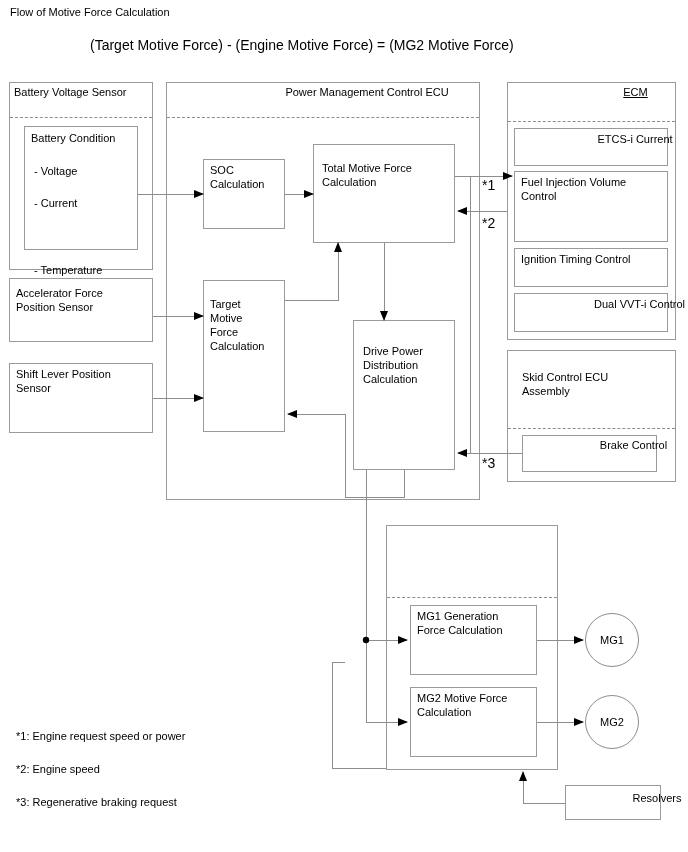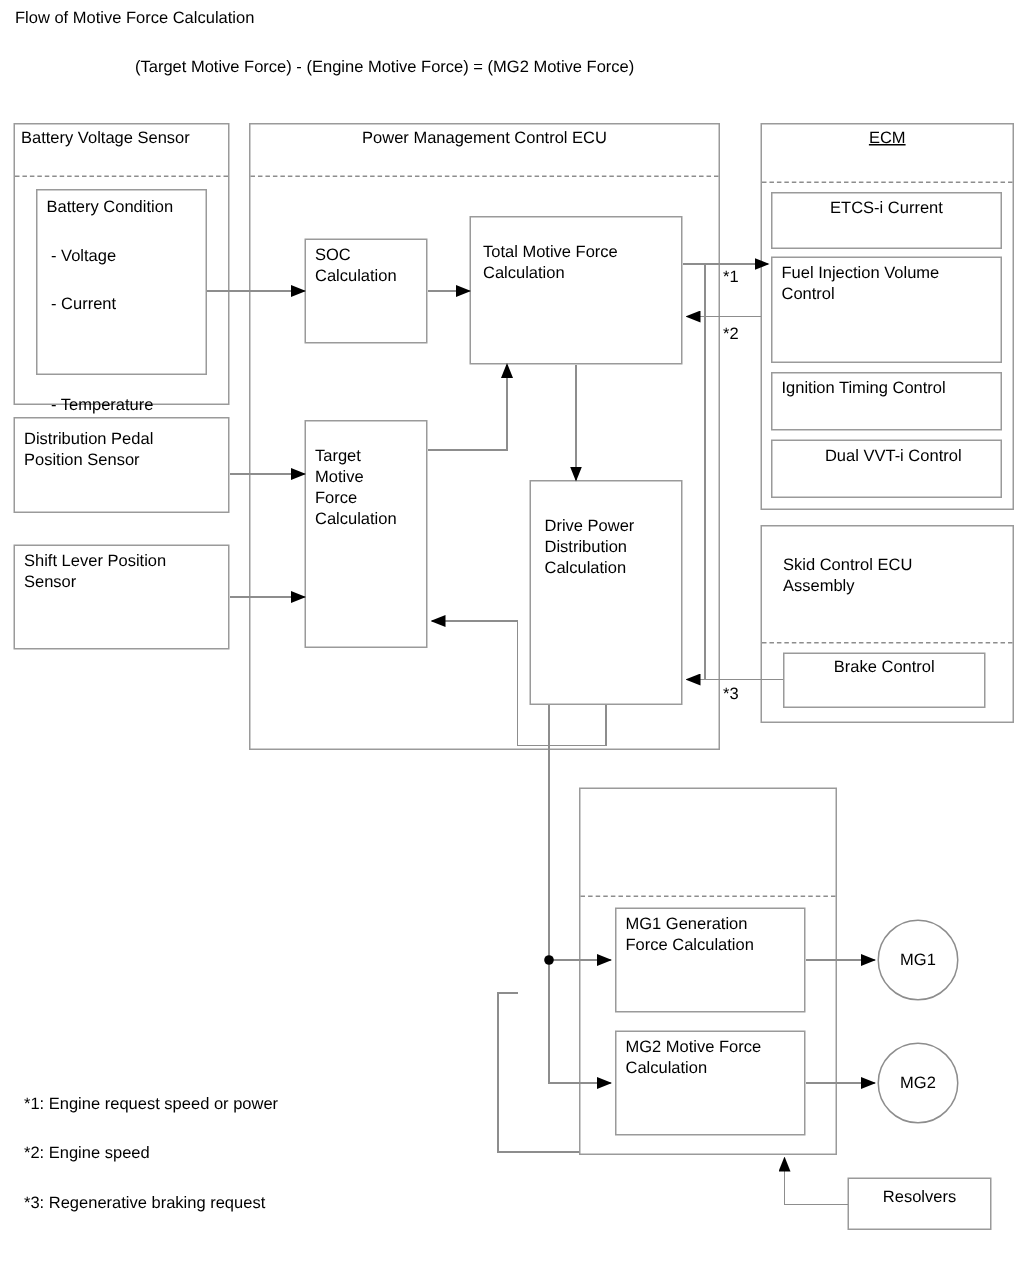--- a/index.html
+++ b/index.html
@@ -18,21 +18,21 @@
   }
   svg#wires {
     position: absolute;
     left: 0; top: 0;
     width: 688px;
     height: 852px;
     pointer-events: none;
   }
   .txt {
     position: absolute;
-    font-size: 11px;
+    font-size: 14px;
     line-height: 14px;
     white-space: pre;
     color: #000;
   }
   .title { font-size: 11px; }
   .box {
     position: absolute;
     border: 1px solid #9a9a9a;
     box-sizing: border-box;
     background: transparent;
@@ -52,21 +52,21 @@
     align-items: center;
     justify-content: center;
     font-size: 11px;
   }
   .dashed {
     position: absolute;
     border-top: 1px dashed #8d8d8d;
     height: 0;
   }
   .note { font-size: 11px; }
-  .ctr { text-align: center; }
+  .ctr { text-align: center; margin-left: 44px; }
 </style>
 </head>
 <body>
 
 <div id="page">
 
   <div class="txt title" style="left:10px; top:5px;">Flow of Motive Force Calculation</div>
 
   <div class="txt" style="left:90px; top:38px;">(Target Motive Force) - (Engine Motive Force) = (MG2 Motive Force)</div>
 
@@ -74,21 +74,21 @@
   <div class="boxlabel" style="left:14px; top:85px;">Battery Voltage Sensor</div>
   <div class="dashed" style="left:10px; top:117px; width:142px;"></div>
 
   <div class="box" style="left:24px; top:126px; width:114px; height:124px;"></div>
   <div class="boxlabel" style="left:31px; top:131px;">Battery Condition</div>
   <div class="boxlabel" style="left:34px; top:164px;">- Voltage</div>
   <div class="boxlabel" style="left:34px; top:196px;">- Current</div>
   <div class="boxlabel" style="left:34px; top:227px;margin-top:36px;">- Temperature</div>
 
   <div class="box" style="left:9px; top:278px; width:144px; height:64px;"></div>
-  <div class="boxlabel" style="left:16px; top:286px;">Distribution Pedal
+  <div class="boxlabel" style="left:16px; top:286px;">Accelerator Force
 Position Sensor</div>
 
   <div class="box" style="left:9px; top:363px; width:144px; height:70px;"></div>
   <div class="boxlabel" style="left:16px; top:367px;">Shift Lever Position
 Sensor</div>
 
   <div class="box" style="left:166px; top:82px; width:314px; height:418px;"></div>
   <div class="boxlabel ctr" style="left:166px; top:85px; width:314px;">Power Management Control ECU</div>
   <div class="dashed" style="left:167px; top:117px; width:312px;"></div>
 

